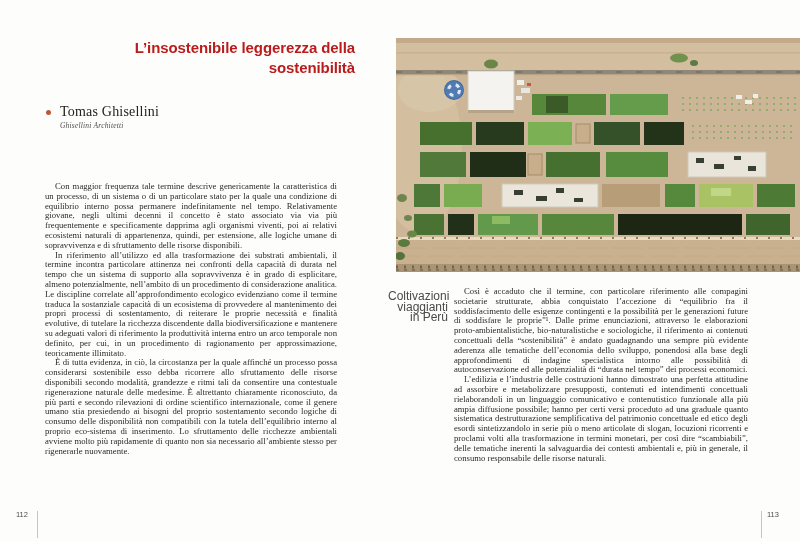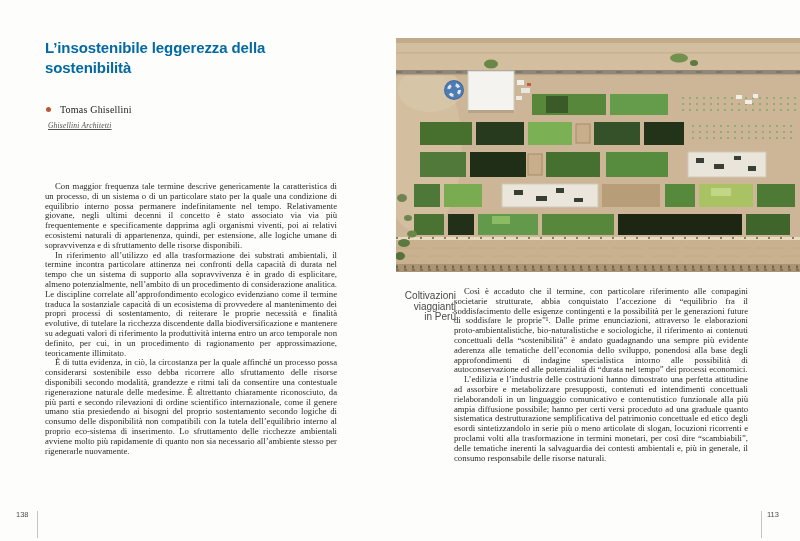--- a/index.html
+++ b/index.html
@@ -2,47 +2,47 @@
 <html lang="it"><head>
 <meta charset="utf-8">
 <style>
   html,body{margin:0;padding:0;}
   body{width:800px;height:541px;background:#ffffff;overflow:hidden;}
   .spread{position:relative;width:800px;height:541px;background:#fdfdfc;font-family:"Liberation Serif",serif;color:#2b2a28;}
 
   
   .title-block{position:absolute;left:45px;top:38px;width:310px;
     font-family:"Liberation Sans",sans-serif;font-weight:700;
-    font-size:15px;line-height:19.5px;color:#0369a1;letter-spacing:-0.1px;}
+    font-size:15px;line-height:19.5px;color:#b91c1c;letter-spacing:-0.1px;text-align:right;}
   .title-line{display:block;}
 
   .author-row{position:absolute;left:46px;top:104px;width:260px;display:flex;align-items:center;}
   .author-bullet{width:5px;height:5px;border-radius:50%;background:#b85a35;margin-right:9px;flex:0 0 auto;}
-  .author-name{font-size:10px;color:#222;letter-spacing:0.2px;}
-  .affiliation{position:absolute;left:48px;top:121px;font-style:italic;font-size:7.5px;color:#4f4e4c;letter-spacing:0.2px;text-decoration:underline;}
+  .author-name{font-size:14px;color:#222;letter-spacing:0.2px;}
+  .affiliation{position:absolute;left:60px;top:121px;font-style:italic;font-size:7.5px;color:#4f4e4c;letter-spacing:0.2px;}
 
   .body-col{position:absolute;font-size:8.7px;line-height:9.8px;text-align:justify;color:#2b2a28;}
   .body-left{left:45px;top:182px;width:292px;}
   .body-right{left:454px;top:287px;width:294px;}
   .body-col p{margin:0;text-indent:10px;}
   .italic{font-style:italic;}
 
   
   .folio{position:absolute;font-family:"Liberation Sans",sans-serif;font-size:7.5px;color:#4d4d4d;}
   .folio-left{left:16px;top:510px;}
   .folio-right{left:767px;top:510px;}
   .folio-rule{position:absolute;width:1px;height:27px;background:#c4c4c4;top:511px;}
   .folio-rule-left{left:37px;}
   .folio-rule-right{left:761px;}
 
   
   .photo{position:absolute;left:396px;top:38px;width:404px;height:234px;overflow:hidden;}
   .photo svg{display:block;}
-  .photo-caption{position:absolute;left:396px;top:291px;width:60px;
-    font-family:"Liberation Sans",sans-serif;font-size:10px;line-height:10.5px;
+  .photo-caption{position:absolute;left:388px;top:291px;width:60px;
+    font-family:"Liberation Sans",sans-serif;font-size:12px;line-height:10.5px;
     color:#4a4a4a;text-align:right;white-space:pre-line;}
 </style>
 </head>
 <body>
 
 <div class="spread">
 
   <div>
     <h1 class="title-block" style="margin:0;">
       <span class="title-line">L’insostenibile leggerezza della sostenibilità</span>
@@ -53,21 +53,21 @@
       <span class="author-name">Tomas Ghisellini</span>
     </div>
     <div class="affiliation">Ghisellini Architetti</div>
 
     <div class="body-col body-left">
       <p>Con maggior frequenza tale termine descrive genericamente la caratteristica di un processo, di un sistema o di un particolare stato per la quale una condizione di equilibrio interno possa permanere indefinitamente nel tempo. Relativamente giovane, negli ultimi decenni il concetto è stato associato via via più frequentemente e specificamente dapprima agli organismi viventi, poi ai relativi ecosistemi naturali di appartenenza, quindi, per estensione, alle logiche umane di sopravvivenza e di sfruttamento delle risorse disponibili.</p>
       <p>In riferimento all’utilizzo ed alla trasformazione dei substrati ambientali, il termine incontra particolare attinenza nei confronti della capacità di durata nel tempo che un sistema di supporto alla sopravvivenza è in grado di esplicitare, almeno potenzialmente, nell’ambito di un procedimento di considerazione analitica. Le discipline correlate all’approfondimento ecologico evidenziano come il termine traduca la sostanziale capacità di un ecosistema di provvedere al mantenimento dei propri processi di sostentamento, di reiterare le proprie necessità e finalità evolutive, di tutelare la ricchezza discendente dalla biodiversificazione e mantenere su adeguati valori di riferimento la produttività interna entro un arco temporale non definito, per cui, in un procedimento di ragionamento per approssimazione, teoricamente illimitato.</p>
       <p>È di tutta evidenza, in ciò, la circostanza per la quale affinché un processo possa considerarsi sostenibile esso debba ricorrere allo sfruttamento delle risorse disponibili secondo modalità, grandezze e ritmi tali da consentire una contestuale rigenerazione naturale delle medesime. È altrettanto chiaramente riconosciuto, da più parti e secondo rilevazioni di ordine scientifico internazionale, come il genere umano stia presiedendo ai bisogni del proprio sostentamento secondo logiche di consumo delle disponibilità non compatibili con la tutela dell’equilibrio interno al proprio eco-sistema di inserimento. Lo sfruttamento delle ricchezze ambientali avviene molto più rapidamente di quanto non sia necessario all’ambiente stesso per rigenerarle nuovamente.</p>
     </div>
 
-    <div class="folio folio-left">138</div>
+    <div class="folio folio-left">112</div>
     <div class="folio-rule folio-rule-left"></div>
   </div>
 
   <div>
 
     <div class="photo">
       <svg width="404" height="234" viewBox="0 0 404 234" xmlns="http://www.w3.org/2000/svg">
 
         <rect width="404" height="234" fill="#cdb697"></rect>
         <ellipse cx="24" cy="110" rx="42" ry="85" fill="#d8c6a8" opacity="0.55"></ellipse>

